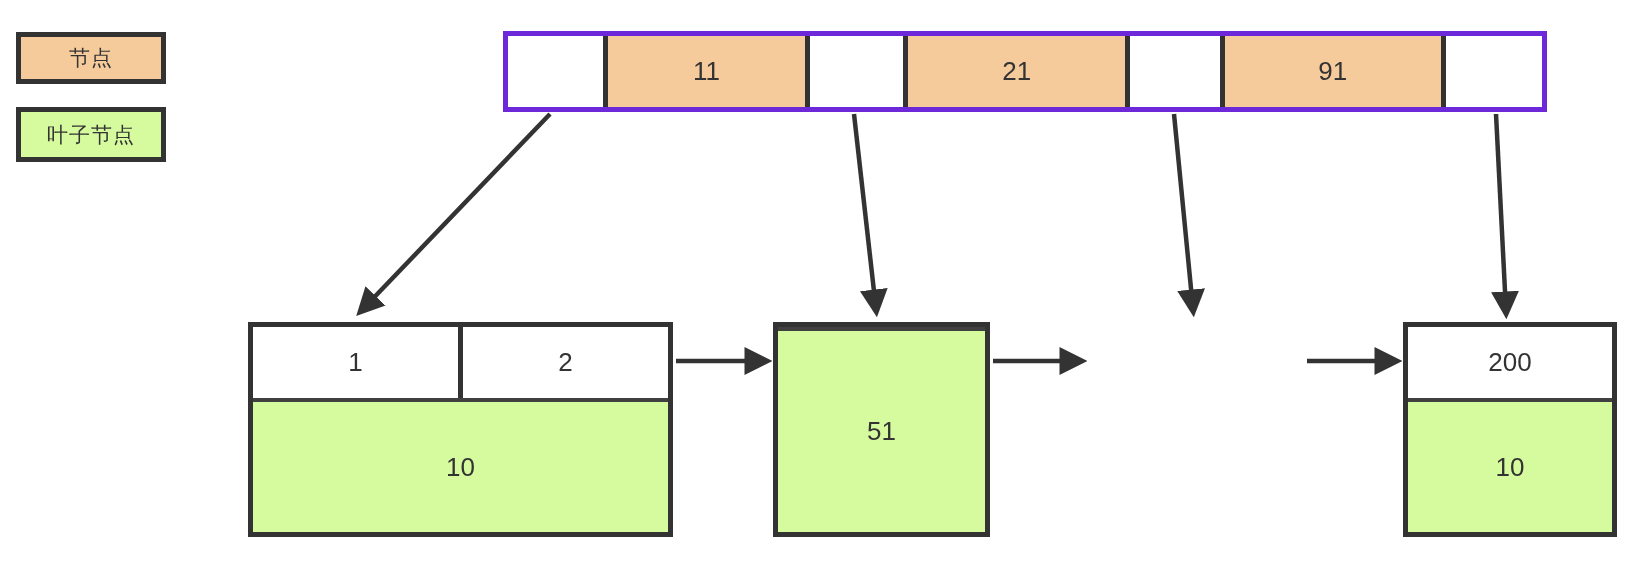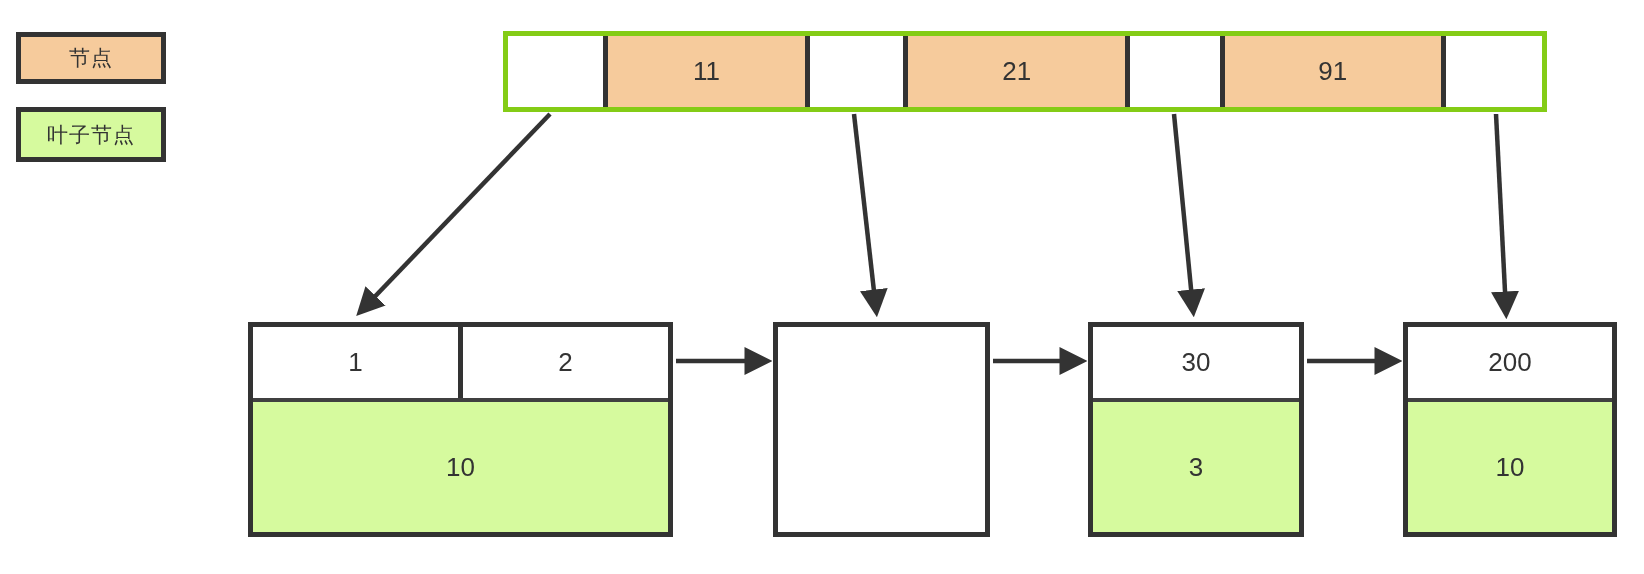--- a/index.html
+++ b/index.html
@@ -19,21 +19,21 @@
     border:5px solid #333333;box-sizing:border-box;
     display:flex;align-items:center;justify-content:center;
     font-size:21px;letter-spacing:1px;
   }
   .legend-node{top:32px;height:52px;background:#f6cb9c;}
   .legend-leaf{top:107px;height:55px;background:#d6fa9e;}
 
   
   .root-bar{
     position:absolute;left:503px;top:31px;width:1044px;height:81px;
-    border:5px solid #84cc16;box-sizing:border-box;
+    border:5px solid #6d28d9;box-sizing:border-box;
     display:flex;background:#ffffff;
   }
   .rcell{
     display:flex;align-items:center;justify-content:center;
     font-size:26px;box-sizing:border-box;
   }
   .rcell + .rcell{border-left:5px solid #333333;}
   .rcell.key{background:#f6cb9c;}
 
   
@@ -99,30 +99,25 @@
     <div class="leaf-keys">
       <div class="leaf-key">1</div>
       <div class="leaf-key divided">2</div>
     </div>
     <div class="leaf-values">
       <div class="leaf-value">10</div>
     </div>
   </div>
 
   <div class="leaf" style="left:773px;width:217px;">
+    <div class="leaf-values">
+      <div class="leaf-value">51</div>
+    </div>
   </div>
 
-  <div class="leaf" style="left:1088px;width:216px;">
-    <div class="leaf-keys">
-      <div class="leaf-key">30</div>
-    </div>
-    <div class="leaf-values">
-      <div class="leaf-value">3</div>
-    </div>
-  </div>
 
   <div class="leaf" style="left:1403px;width:214px;">
     <div class="leaf-keys">
       <div class="leaf-key">200</div>
     </div>
     <div class="leaf-values">
       <div class="leaf-value">10</div>
     </div>
   </div>
 

